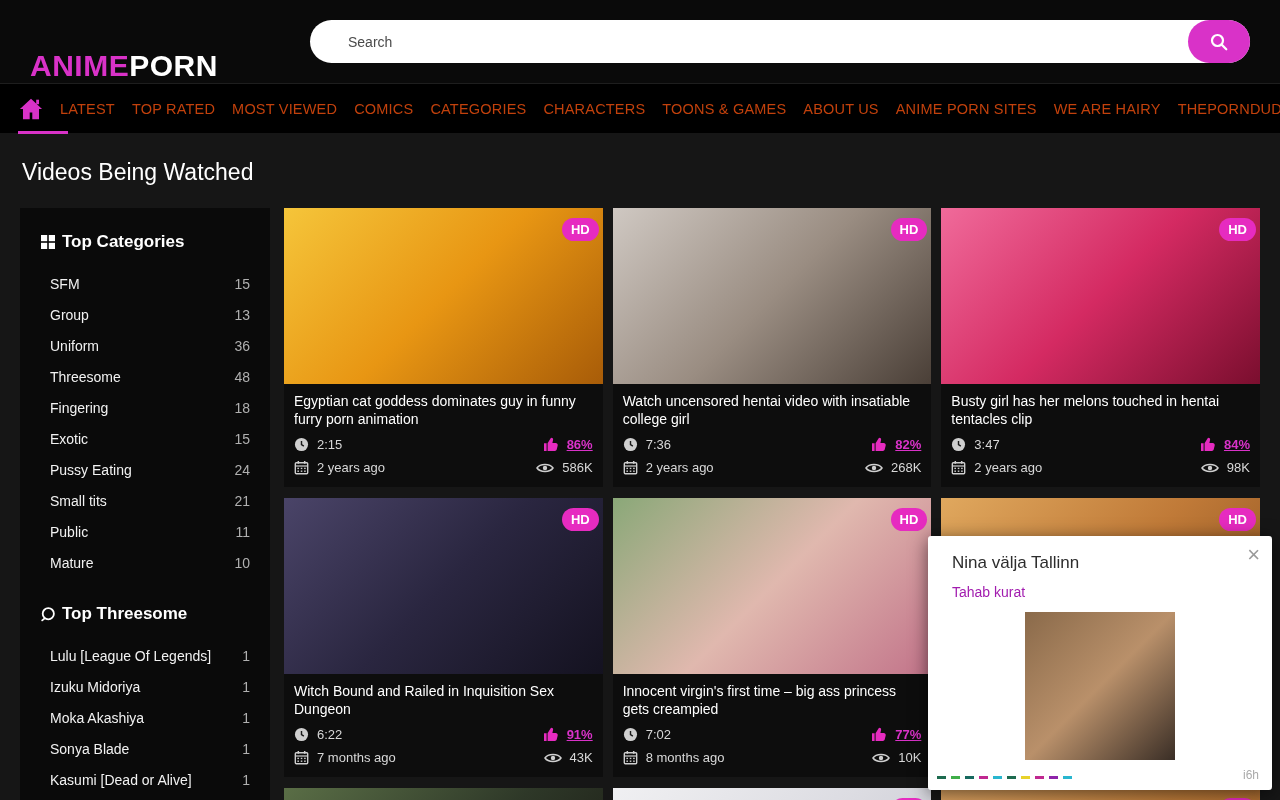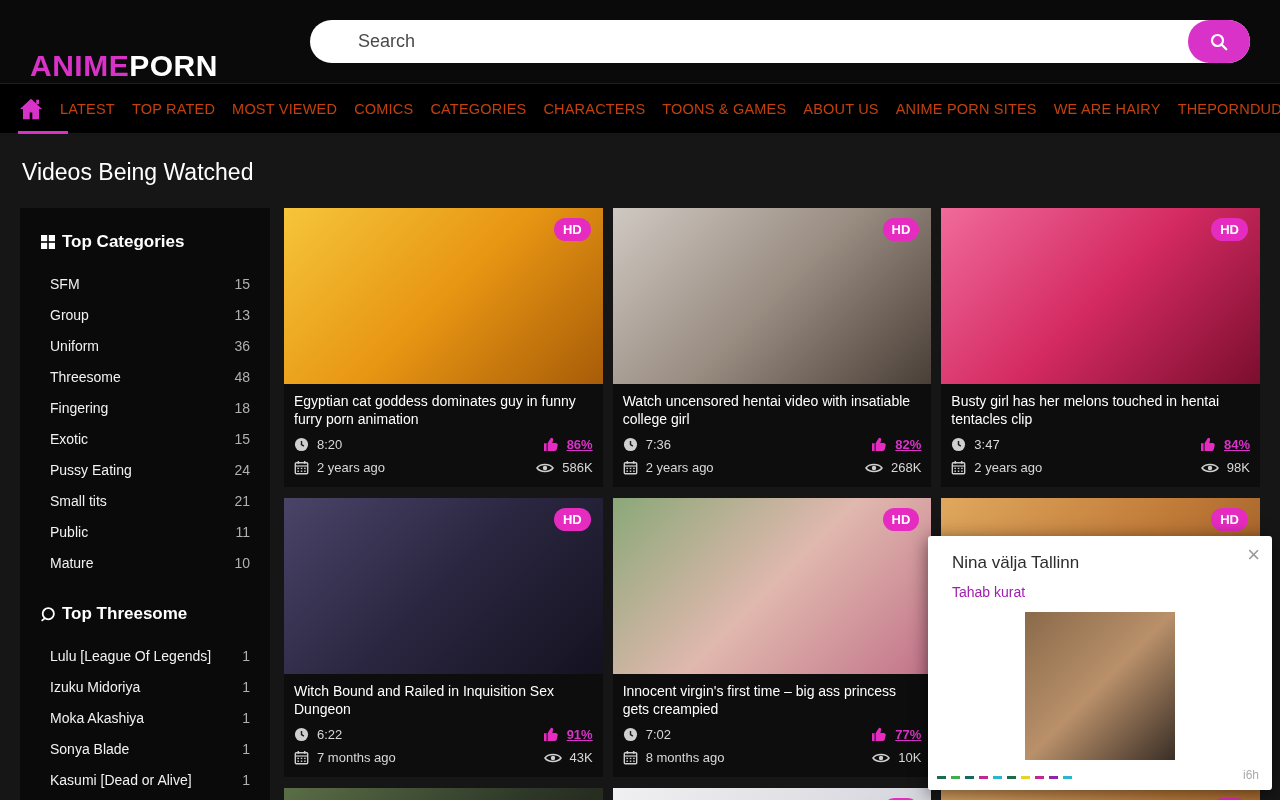--- a/index.html
+++ b/index.html
@@ -9,21 +9,21 @@
   .page { position:relative; width:1280px; height:800px; background:#161616; overflow:hidden; }
 
   
   .header { height:83px; background:#0a0a0a; display:flex; align-items:flex-end; }
   .logo { margin-left:30px; font-size:30px; font-weight:bold; letter-spacing:.5px; cursor:pointer; white-space:nowrap; }
   .logo .p1 { color:var(--accent); }
   .logo .p2 { color:#ffffff; }
   .searchwrap { position:absolute; left:310px; top:20px; width:940px; height:43px;
                 background:#ffffff; border-radius:22px; display:flex; align-items:center; }
   .searchwrap input { flex:1; border:none; outline:none; background:transparent;
-                      padding:0 20px 0 48px; font-size:18px; color:#000000;
+                      padding:0 20px 0 38px; font-size:14px; color:#000000;
                       font-family:"Liberation Sans", sans-serif; }
   .searchwrap input::placeholder { color:#4a4a4a; }
   .searchbtn { width:62px; height:43px; border:none; border-radius:22px; background:var(--accent);
                display:flex; align-items:center; justify-content:center; cursor:pointer; }
 
   
   .nav { height:50px; background:#000; border-top:1px solid #1e1e1e; display:flex;
          align-items:center; padding:0 18px; gap:15px; }
   .nav-home { position:relative; width:50px; height:50px; display:flex; align-items:center;
               justify-content:center; cursor:pointer; }
@@ -43,21 +43,21 @@
   .side-item { display:flex; justify-content:space-between; align-items:center;
                padding:7.5px 0 7.5px 10px; cursor:pointer; }
   .side-item .lbl { color:#f2f2f2; font-size:14px; }
   .side-item .cnt { color:#b0b0b0; font-size:14px; }
   .side-gap { height:22px; }
 
   
   .grid { flex:1; display:grid; grid-template-columns:repeat(3,1fr); gap:11px 10px; }
   .card { background:#0d0d0d; cursor:pointer; }
   .thumb { position:relative; height:176px; background:#333; }
-  .hd-badge { position:absolute; top:10px; right:12px; background:var(--badge); color:#fff;
+  .hd-badge { position:absolute; top:10px; right:4px; background:var(--badge); color:#fff;
               font-size:13px; font-weight:bold; padding:4px 9px; border-radius:13px; }
   .hd-badge:empty { display:none; }
   .meta { padding:8px 10px 12px 10px; }
   .v-title { color:#fff; font-size:14px; line-height:18px; min-height:36px; }
   .meta-row { display:flex; justify-content:space-between; align-items:center; margin-top:8px; }
   .mleft,.mright { display:flex; align-items:center; gap:8px; }
   .mtext { color:#d8d8d8; font-size:13px; }
   .likes { color:var(--accent); font-size:13px; font-weight:bold;text-decoration:underline; }
   .icn { display:inline-flex; }
 
@@ -218,21 +218,21 @@
           <div class="meta">
             <div class="v-title">Egyptian cat goddess dominates guy in funny furry porn animation</div>
             <div class="meta-row">
               <span class="mleft">
                   <span class="icn">
                     <svg width="15" height="15" viewBox="0 0 16 16">
                       <circle cx="8" cy="8" r="7" fill="#cfcfcf"></circle>
                       <path d="M8 4.2v4l2.5 1.5" stroke="#1a1a1a" stroke-width="1.5" fill="none"></path>
                     </svg>
                   </span>
-                  <span class="mtext">8:20</span>
+                  <span class="mtext">2:15</span>
                 </span>
               <span class="mright">
                   <span class="icn">
                     <svg width="16" height="16" viewBox="0 0 16 16" fill="#e62bc0">
                       <path d="M1 7.2h2.6V15H1zM4.6 15h7.3c.9 0 1.6-.6 1.8-1.4l1-4.1c.3-1.3-.7-2.5-2-2.5H9.4l.7-3.2C10.3 2.7 9.5 1.8 8.5 1.8c-.4 0-.8.2-1 .6L4.6 7.2z"></path>
                     </svg>
                   </span>
                   <span class="likes">86%</span>
                 </span>
             </div>

